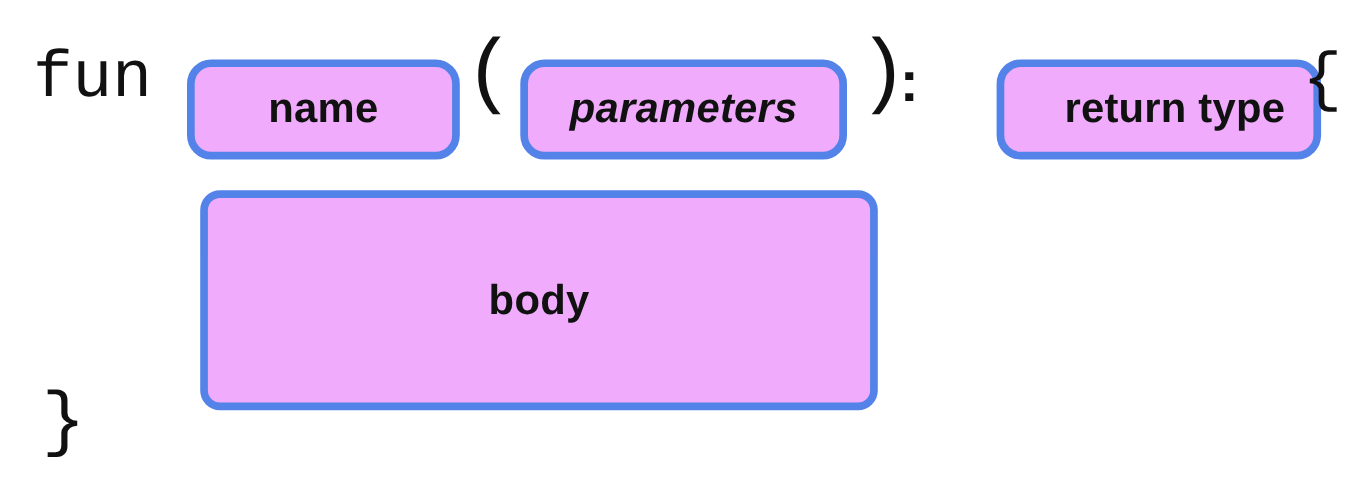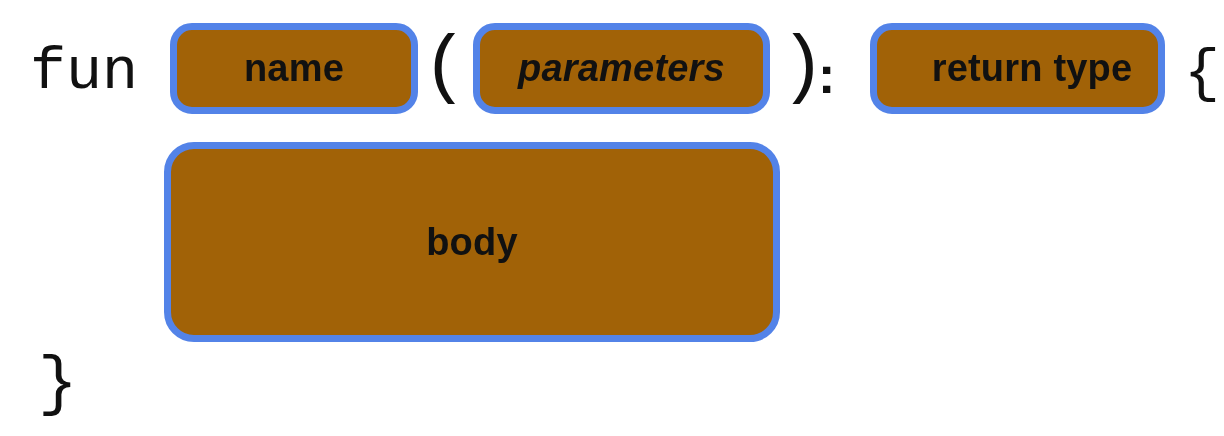--- a/index.html
+++ b/index.html
@@ -29,36 +29,37 @@
   .tok-cparen     { left: 780px;  top: 30px;  font-size: 76px; }
   .tok-colon     { left: 818px;  top: 49px;  font-size: 52px;
                    font-family: "Liberation Sans", sans-serif; font-weight: 700; }
   .tok-obrace     { left: 1184px; top: 44px;  font-size: 60px; }
   .tok-cbrace     { left: 38px;   top: 352px; font-size: 66px; }
 
   
   .syntax-box {
     position: absolute;
     box-sizing: border-box;
-    background: #a16207;
+    background: #f0abfc;
     border: 7px solid #5383e8;
     border-radius: 22px;
     display: flex;
     align-items: center;
     justify-content: center;
     font-size: 38px;
     font-weight: 700;
     color: #111111;
     letter-spacing: 0.2px;
+    margin-top: 31px;
   }
   .box-name        { left: 170px; top: 23px;  width: 248px; height: 91px; }
   .box-parameters  { left: 473px; top: 23px;  width: 297px; height: 91px; font-style: italic; }
-  .box-return-type { left: 870px; top: 23px;  width: 295px; height: 91px; padding-left: 29px; }
-  .box-body        { left: 164px; top: 142px; width: 616px; height: 200px;
-                     border-radius: 30px; justify-content: center; }
+  .box-return-type { left: 906px; top: 23px;  width: 295px; height: 91px; padding-left: 29px; }
+  .box-body        { left: 182px; top: 142px; width: 616px; height: 200px;
+                     border-radius: 18px; justify-content: center; }
 </style>
 </head>
 <body>
 
 <div class="stage">
 
   <span class="tok tok-fun">fun</span>
 
   <div class="syntax-box box-name">
     <span>name</span>

